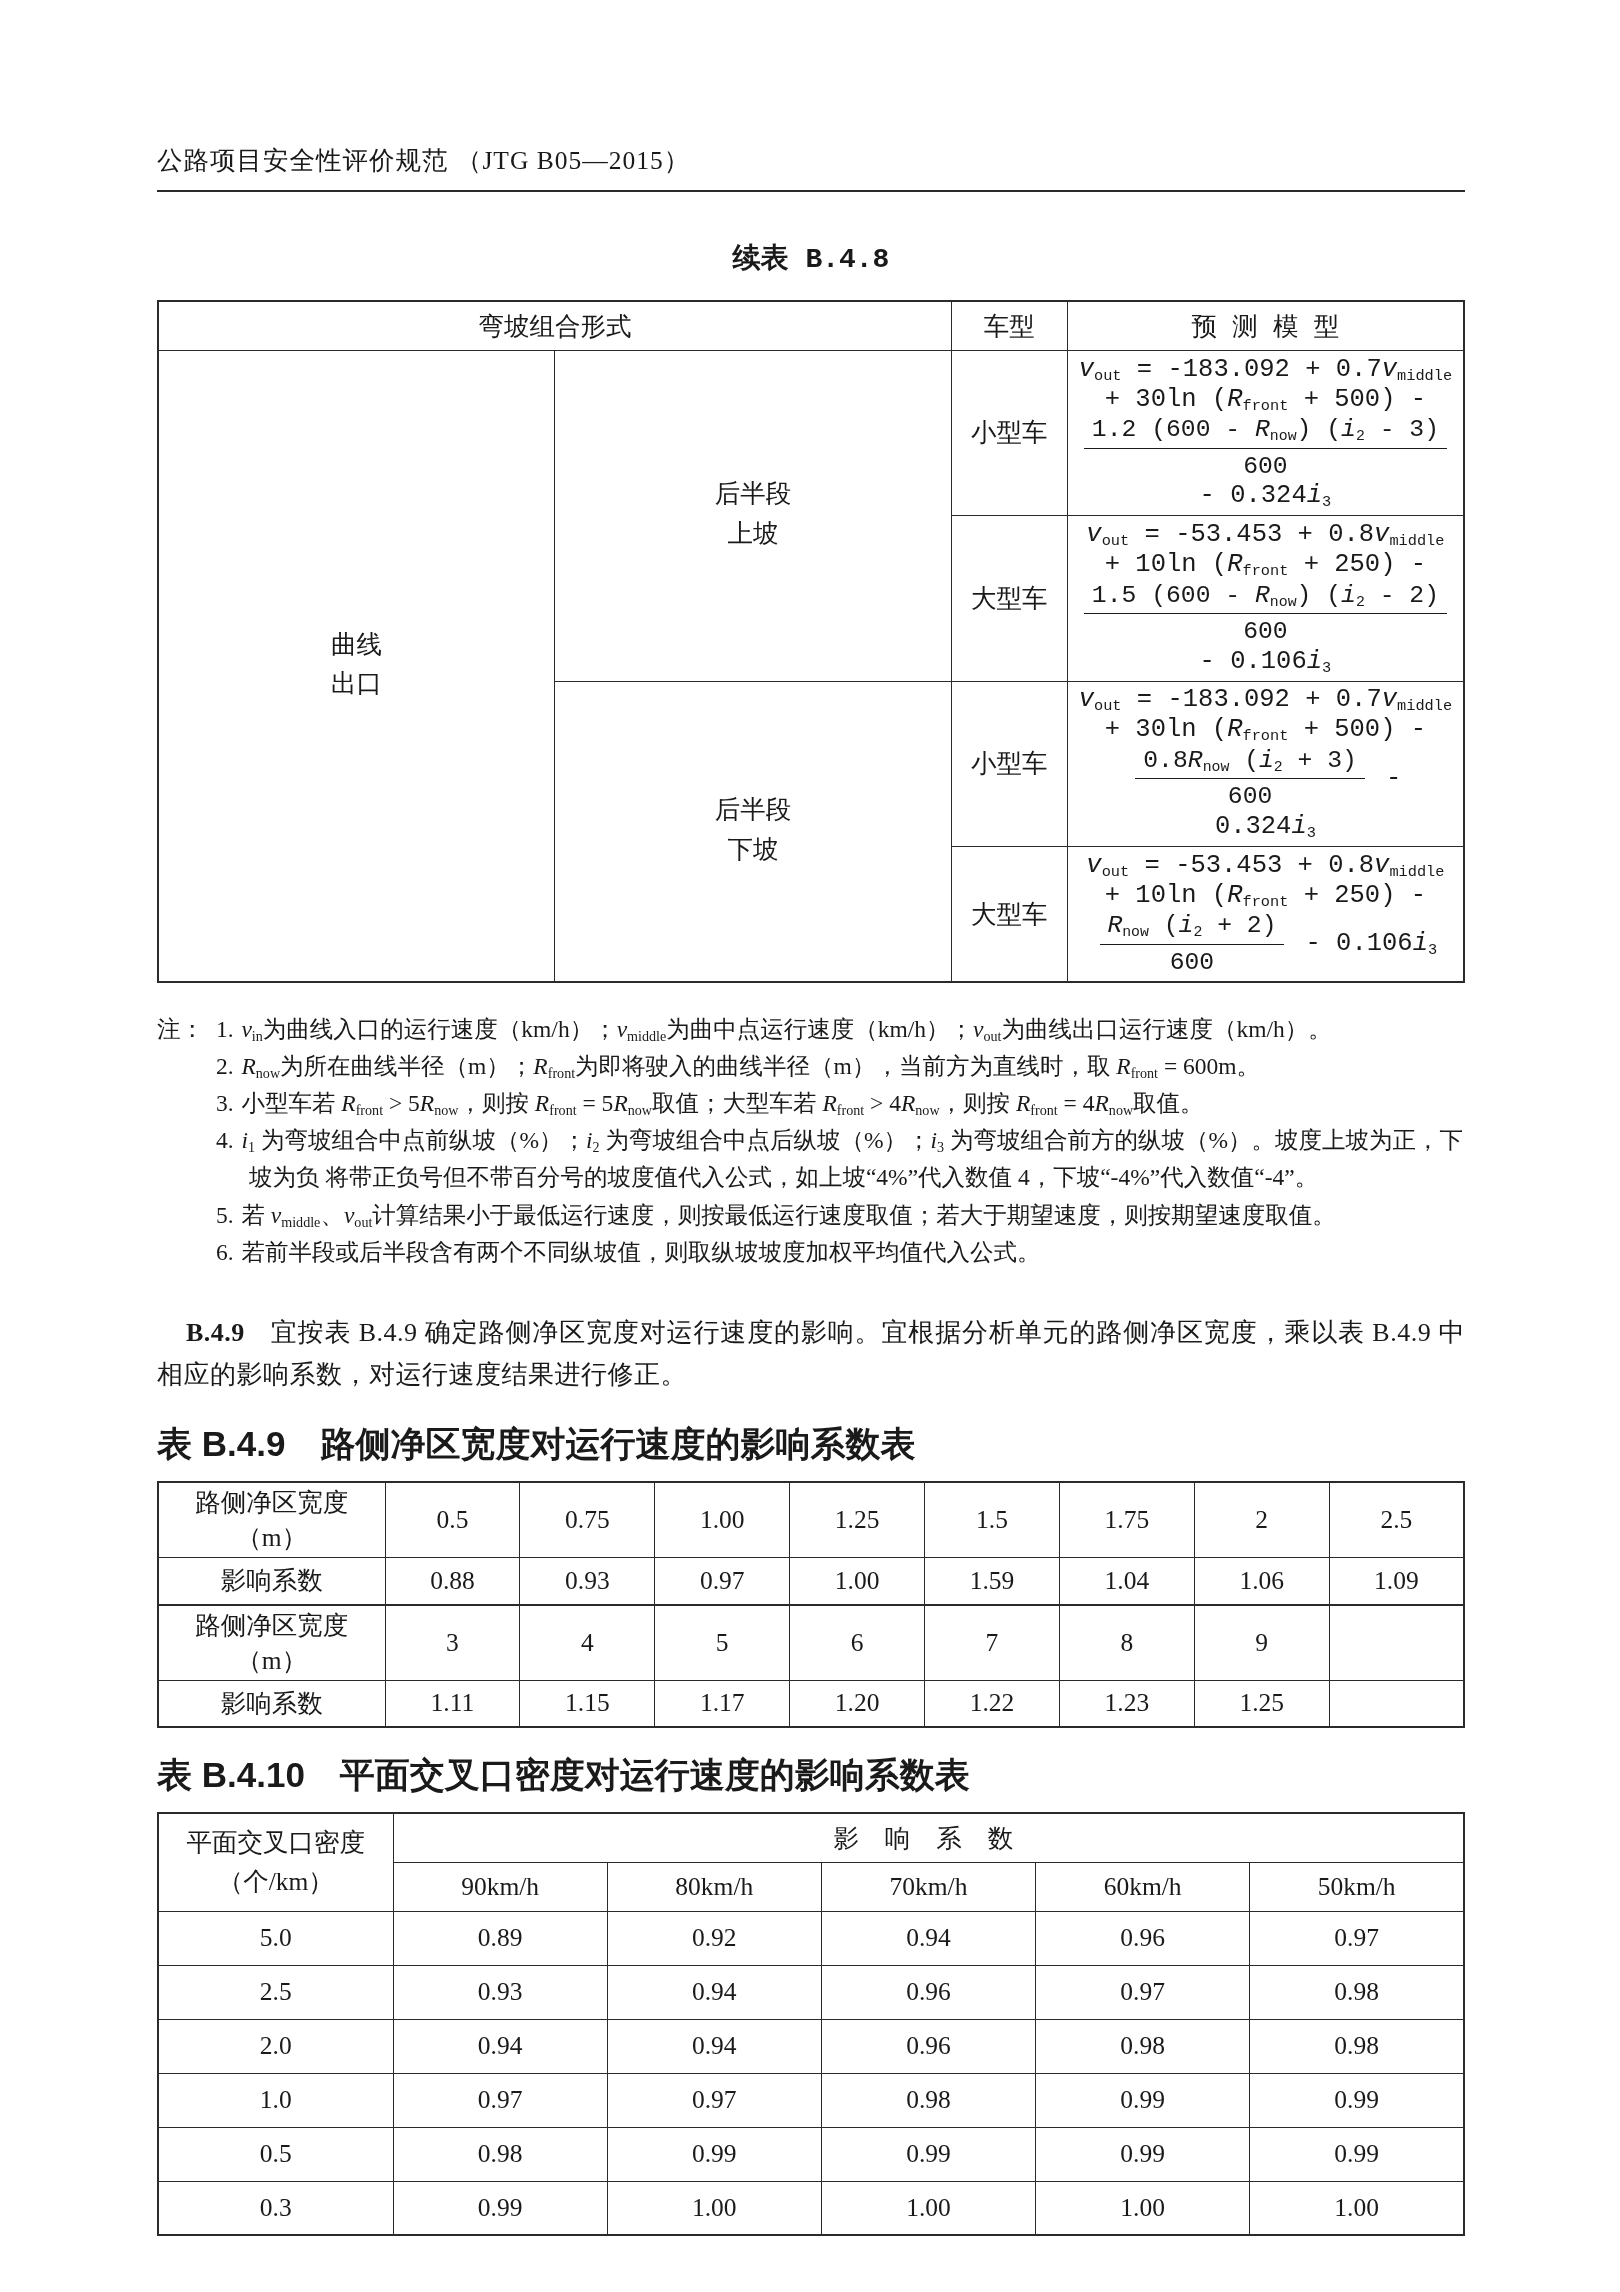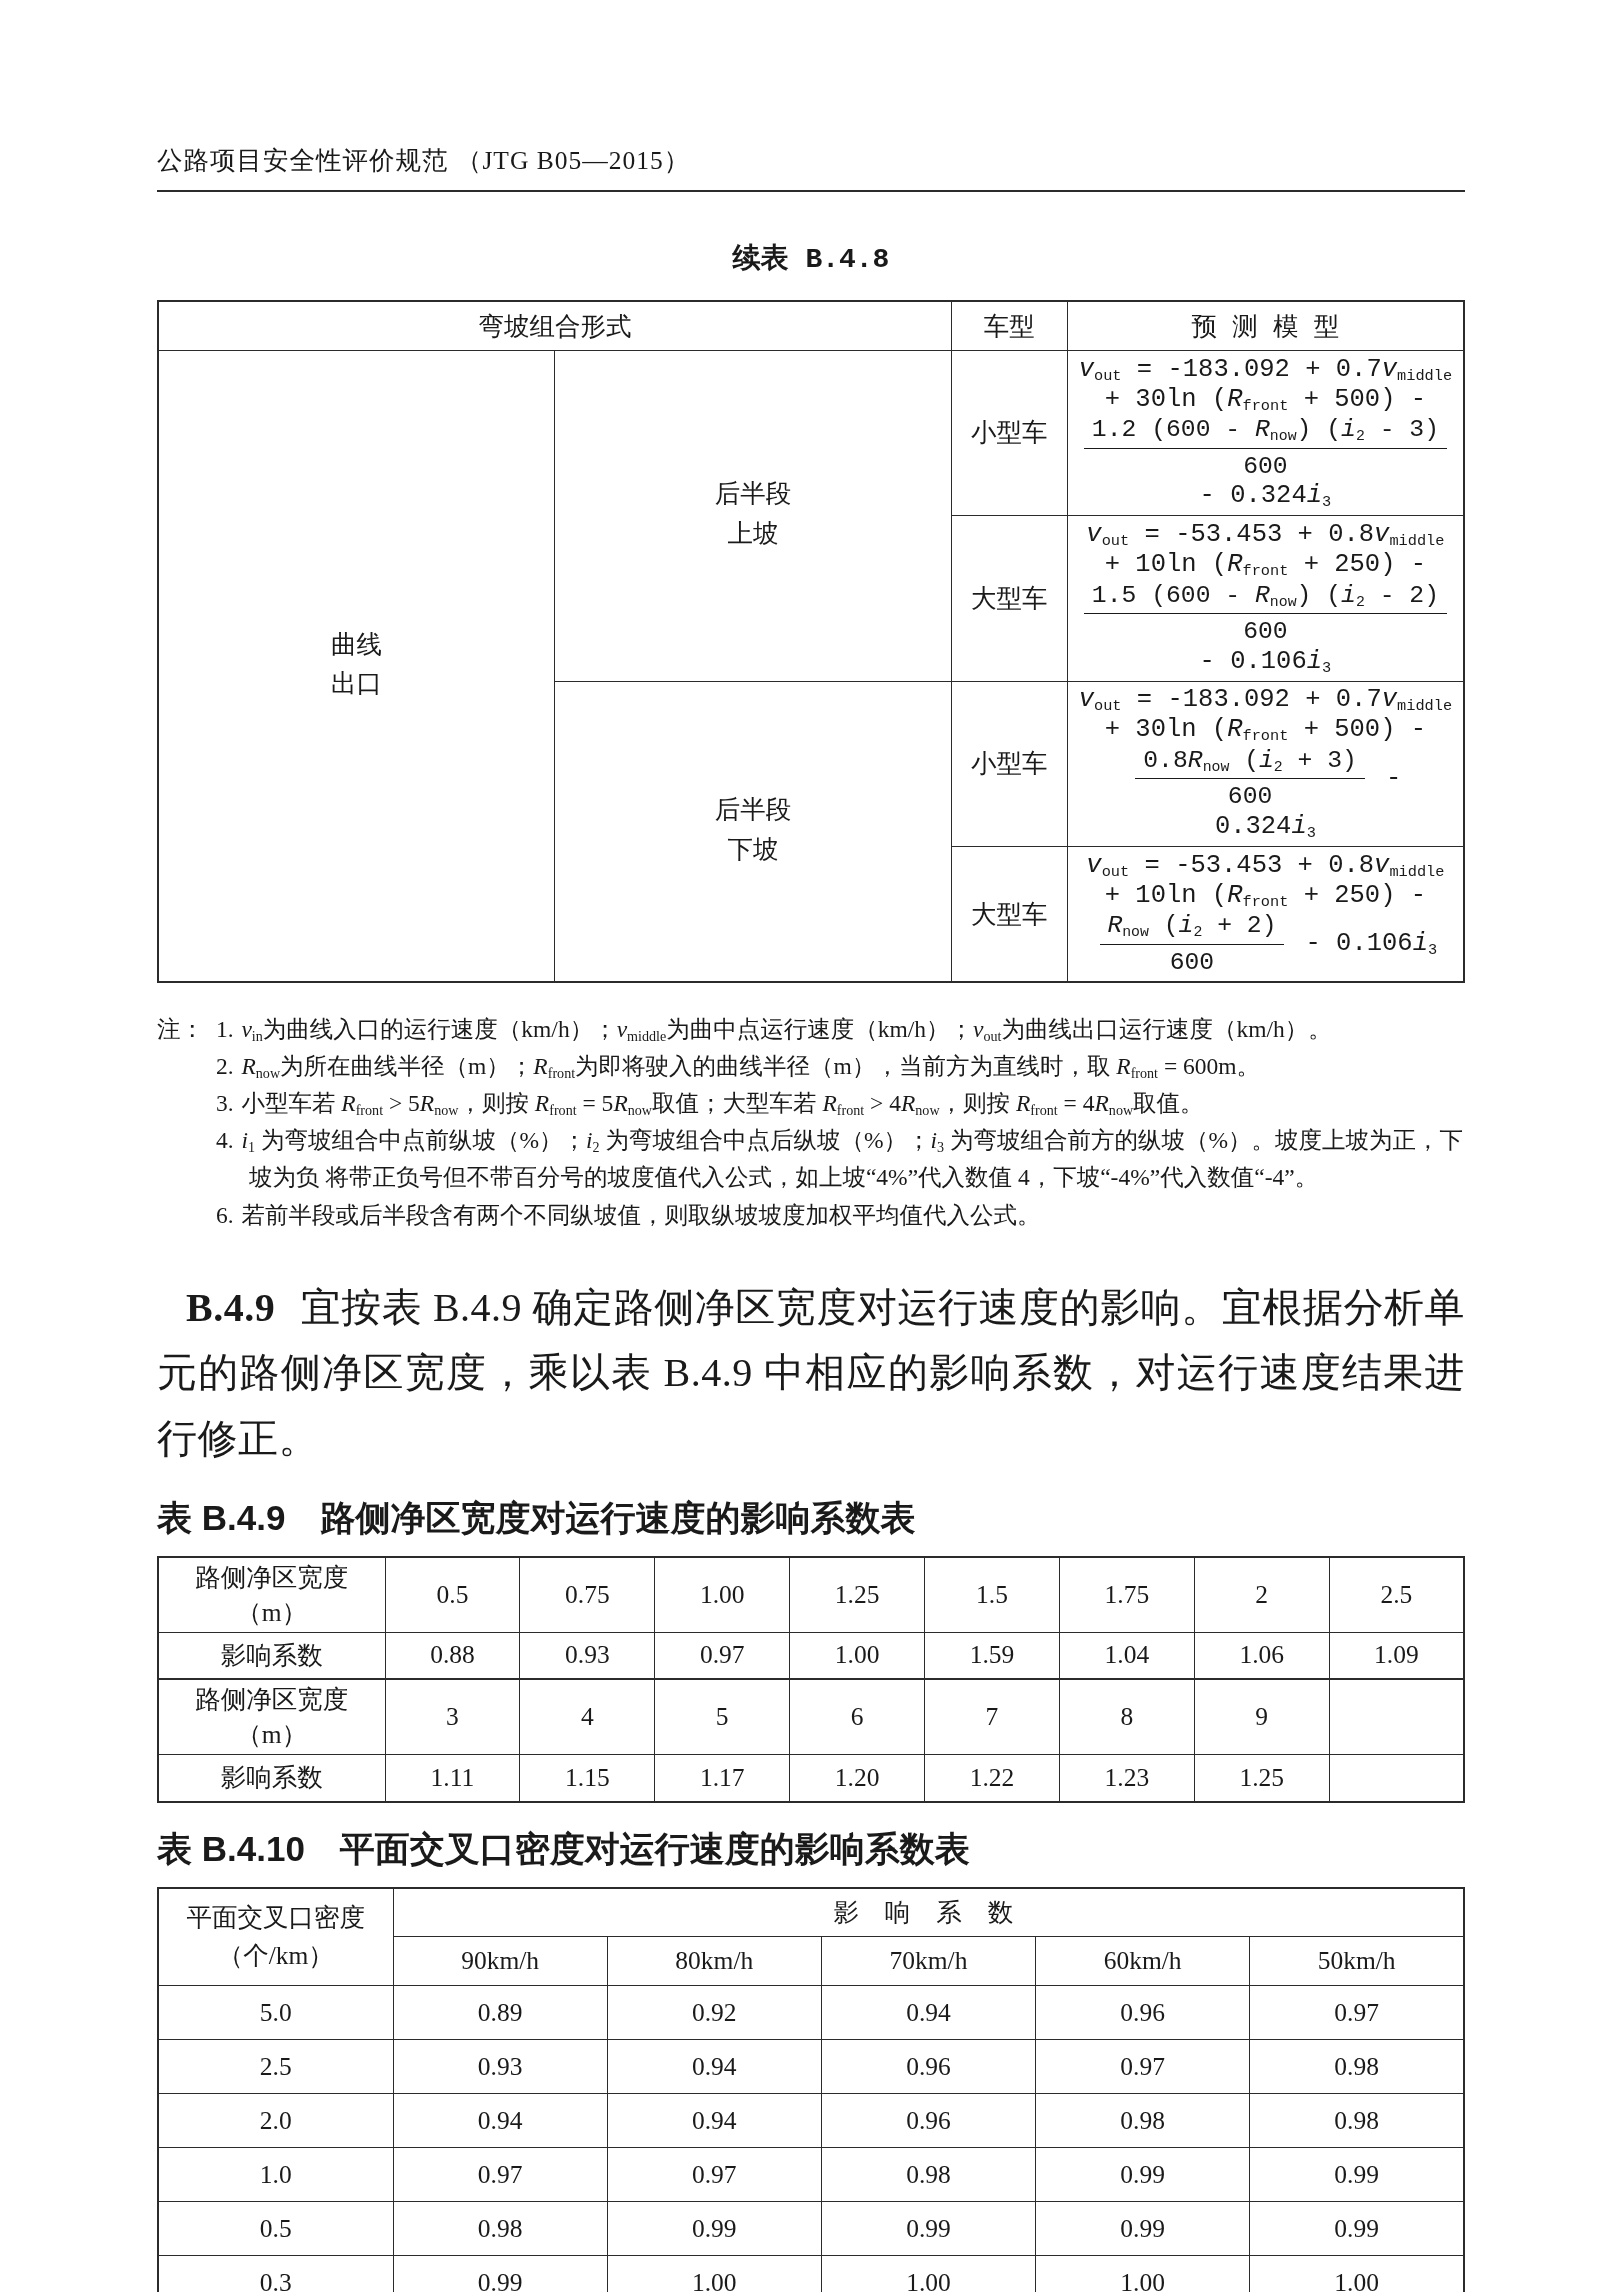--- a/index.html
+++ b/index.html
@@ -44,21 +44,21 @@
   .frac .fn { display:block; border-bottom:1.5px solid #1a1a1a; padding:0 7.8px 2px; }
   .frac .fd { display:block; padding-top:2px; }
 
   .notes { display:flex; margin-top:27.4px; font-size:23.5px; line-height:1.58; }
   .notes-label { flex:0 0 59px; }
   .notes-list { flex:1; }
   .note { padding-left:33px; text-indent:-33px; }
   .note-num { display:inline; margin-right:7.8px; }
 
   .para {
-    font-size:40px; line-height:1.64; margin-top:41px;
+    font-size:26px; line-height:1.64; margin-top:41px;
     text-indent:29px; letter-spacing:0.5px; text-align:justify;
   }
   .slabel { font-weight:bold; margin-right:25.5px; }
 
   .caption {
     font-weight:bold; font-size:35px; margin-top:23.5px;
     font-family:"Liberation Sans","DejaVu Sans",sans-serif;
   }
 
   .tb49, .tb410 { margin-top:13.7px; border:2px solid #2b2b2b; }
@@ -120,20 +120,21 @@
   </tbody>
     </table>
 
   <div class="notes">
     <span class="notes-label">注：</span>
     <div class="notes-list">
       <div class="note"><span class="note-num">1.</span><span class="note-body"><span class="var">v</span><span class="sub">in</span>为曲线入口的运行速度（km/h）；<span class="var">v</span><span class="sub">middle</span>为曲中点运行速度（km/h）；<span class="var">v</span><span class="sub">out</span>为曲线出口运行速度（km/h）。</span></div>
       <div class="note"><span class="note-num">2.</span><span class="note-body"><span class="var">R</span><span class="sub">now</span>为所在曲线半径（m）；<span class="var">R</span><span class="sub">front</span>为即将驶入的曲线半径（m），当前方为直线时，取 <span class="var">R</span><span class="sub">front</span> = 600m。</span></div>
       <div class="note"><span class="note-num">3.</span><span class="note-body">小型车若 <span class="var">R</span><span class="sub">front</span> &gt; 5<span class="var">R</span><span class="sub">now</span>，则按 <span class="var">R</span><span class="sub">front</span> = 5<span class="var">R</span><span class="sub">now</span>取值；大型车若 <span class="var">R</span><span class="sub">front</span> &gt; 4<span class="var">R</span><span class="sub">now</span>，则按 <span class="var">R</span><span class="sub">front</span> = 4<span class="var">R</span><span class="sub">now</span>取值。</span></div>
       <div class="note"><span class="note-num">4.</span><span class="note-body"><span class="var">i</span><span class="sub">1</span> 为弯坡组合中点前纵坡（%）；<span class="var">i</span><span class="sub">2</span> 为弯坡组合中点后纵坡（%）；<span class="var">i</span><span class="sub">3</span> 为弯坡组合前方的纵坡（%）。坡度上坡为正，下坡为负  将带正负号但不带百分号的坡度值代入公式，如上坡“4%”代入数值 4，下坡“-4%”代入数值“-4”。</span></div>
+      <div class="note"><span class="note-num">5.</span><span class="note-body">若 <span class="var">v</span><span class="sub">middle</span>、<span class="var">v</span><span class="sub">out</span>计算结果小于最低运行速度，则按最低运行速度取值；若大于期望速度，则按期望速度取值。</span></div>
       <div class="note"><span class="note-num">6.</span><span class="note-body">若前半段或后半段含有两个不同纵坡值，则取纵坡坡度加权平均值代入公式。</span></div>
     </div>
   </div>
 
   <p class="para"><span class="slabel">B.4.9</span><span>宜按表 B.4.9 确定路侧净区宽度对运行速度的影响。宜根据分析单元的路侧净区宽度，乘以表 B.4.9 中相应的影响系数，对运行速度结果进行修正。</span></p>
 
   <div class="caption">表 B.4.9　路侧净区宽度对运行速度的影响系数表</div>
 
   <table class="tb49">
     <tbody>

